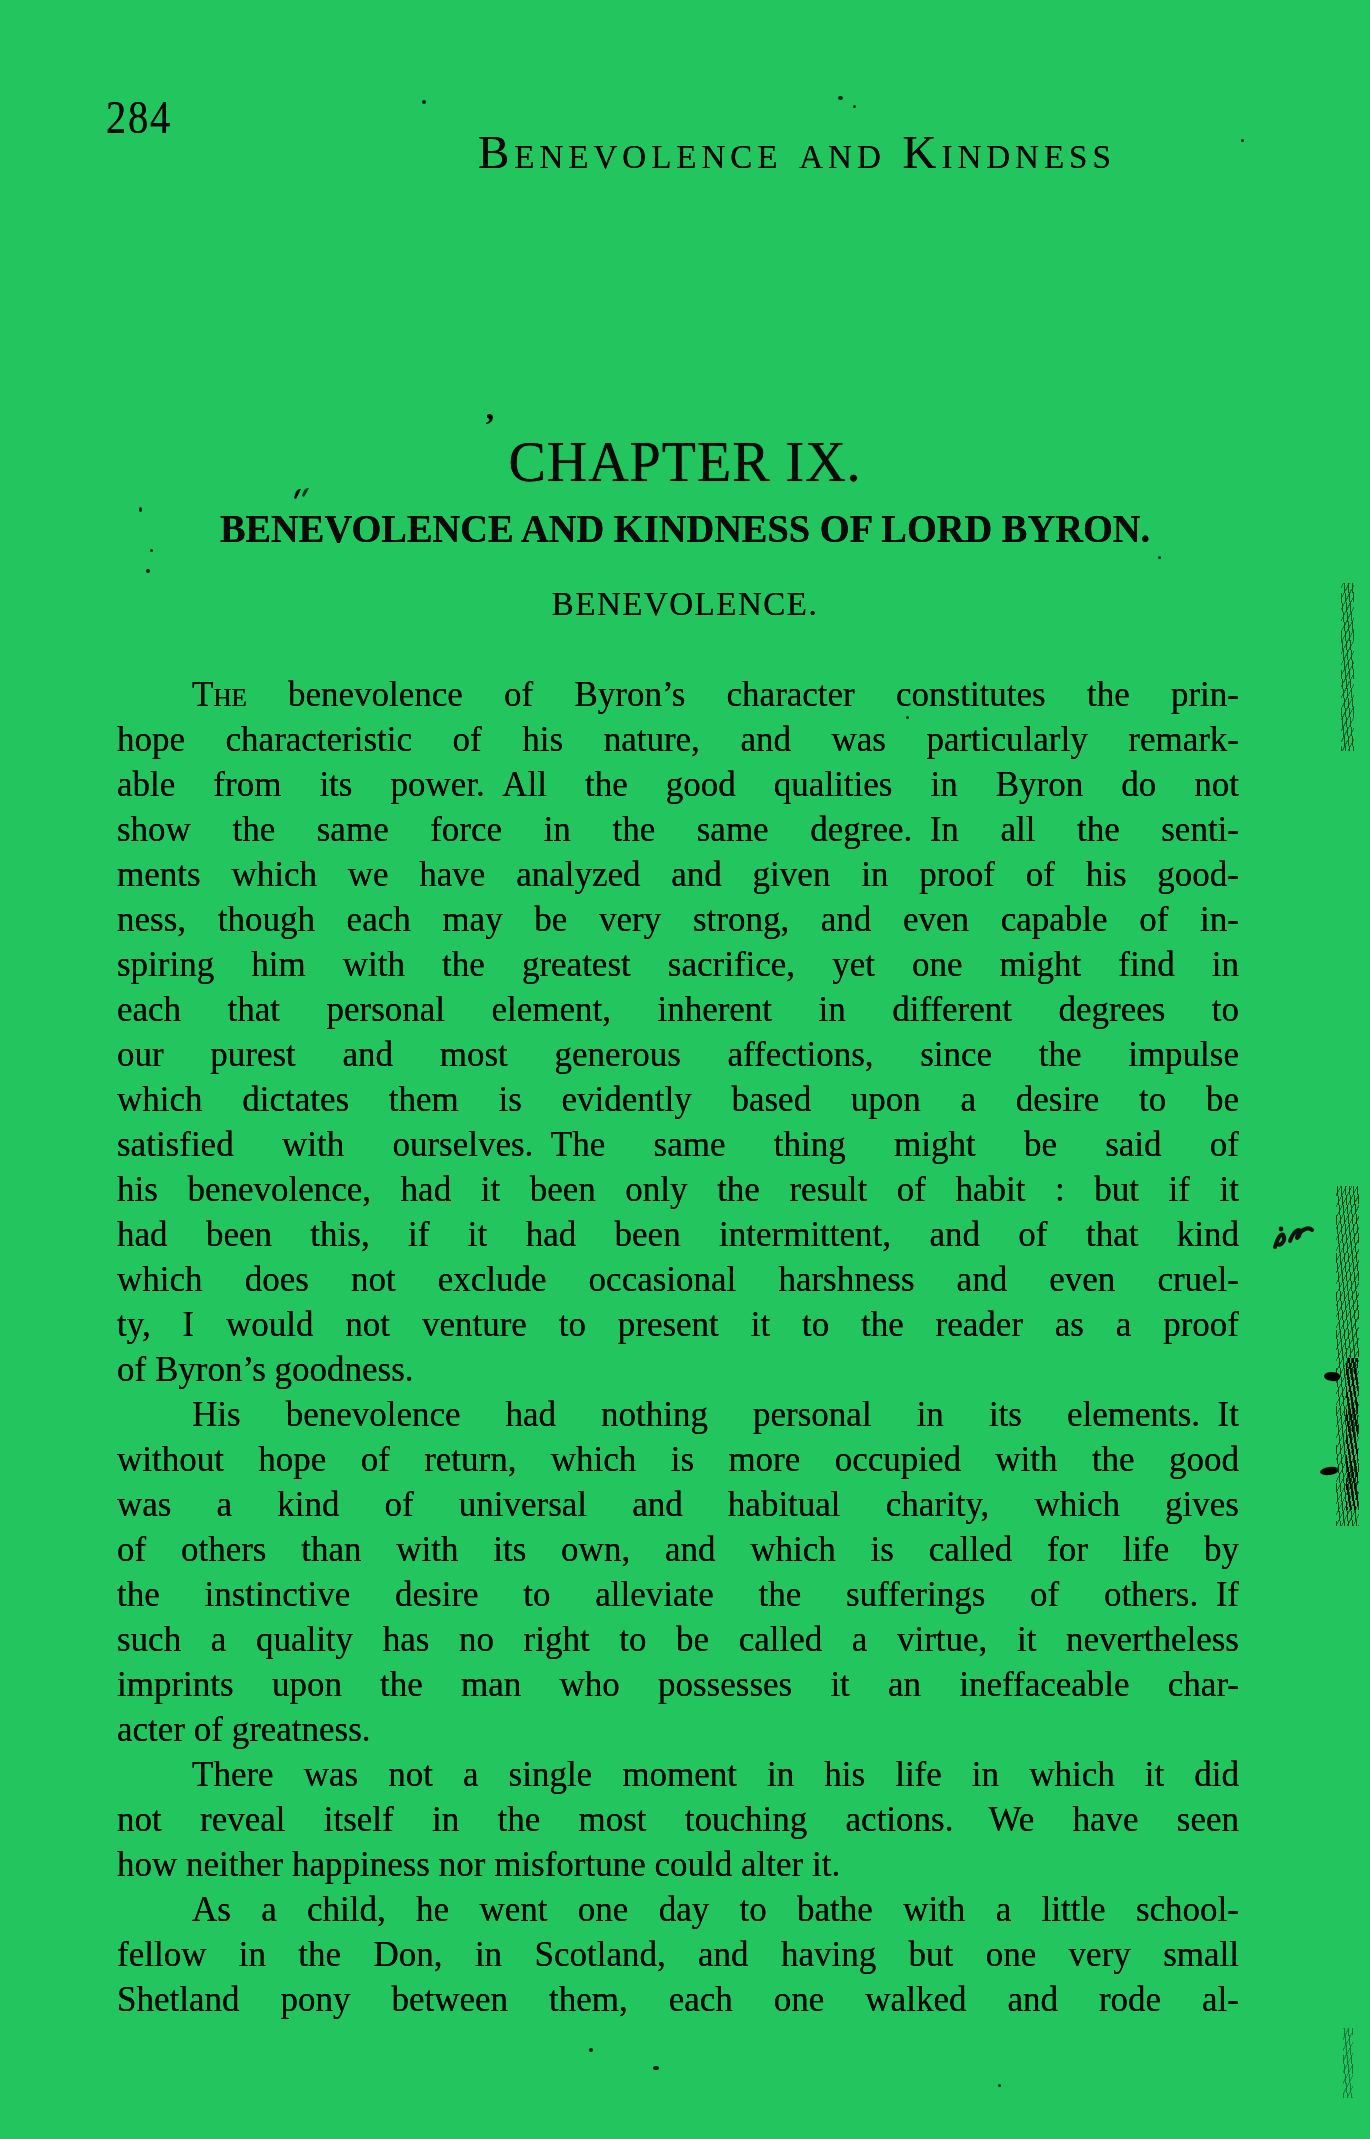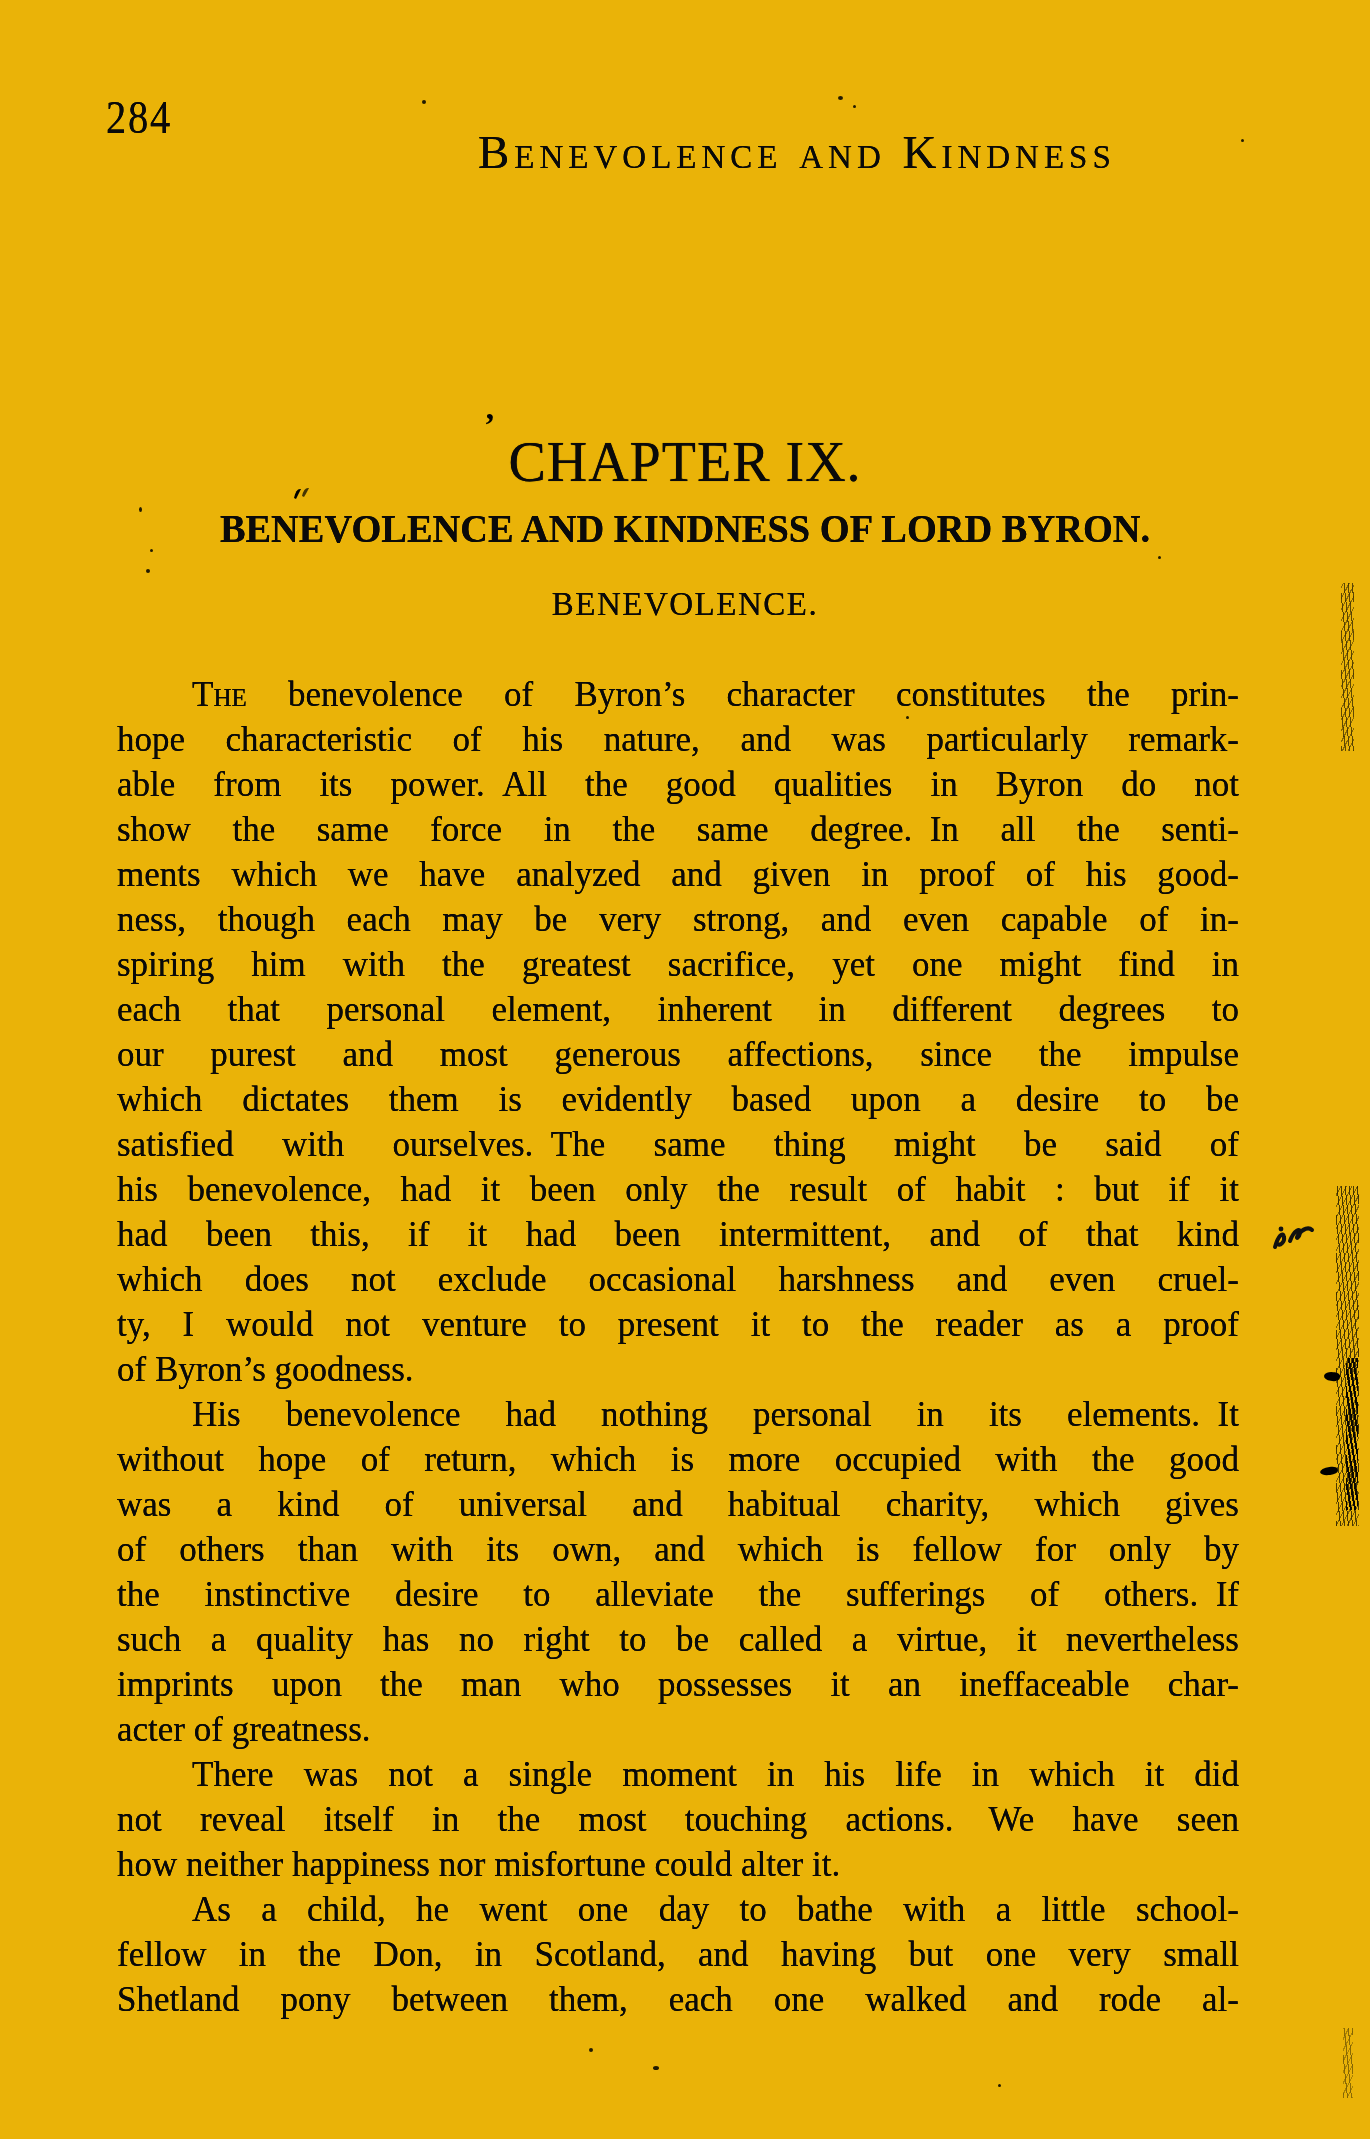--- a/index.html
+++ b/index.html
@@ -1,19 +1,19 @@
 <!DOCTYPE html>
 <html><head>
 <meta charset="utf-8">
 <style>
   html,body{margin:0;padding:0;background:#ffffff;}
   .page{
     position:relative;
     width:1370px;height:2139px;
-    background:#eab308;
+    background:#22c55e;
     color:#0a0a0a;
     font-family:"Liberation Serif","DejaVu Serif",serif;
     overflow:hidden;
   }
   .abs{position:absolute;}
   .centered{position:absolute;left:0;right:0;text-align:center;}
   .page-number{
     left:106px;top:95px;
     font-size:46px;line-height:1;
     letter-spacing:2px;
@@ -115,21 +115,21 @@
       <div class="line">which dictates them is evidently based upon a desire to be</div>
       <div class="line">satisfied with ourselves. The same thing might be said of</div>
       <div class="line">his benevolence, had it been only the result of habit : but if it</div>
       <div class="line">had been this, if it had been intermittent, and of that kind</div>
       <div class="line">which does not exclude occasional harshness and even cruel-</div>
       <div class="line">ty, I would not venture to present it to the reader as a proof</div>
       <div class="line pfinal">of Byron’s goodness.</div>
       <div class="line indent">His benevolence had nothing personal in its elements. It</div>
       <div class="line">without hope of return, which is more occupied with the good</div>
       <div class="line">was a kind of universal and habitual charity, which gives</div>
-      <div class="line">of others than with its own, and which is fellow for only by</div>
+      <div class="line">of others than with its own, and which is called for life by</div>
       <div class="line">the instinctive desire to alleviate the sufferings of others. If</div>
       <div class="line">such a quality has no right to be called a virtue, it nevertheless</div>
       <div class="line">imprints upon the man who possesses it an ineffaceable char-</div>
       <div class="line pfinal">acter of greatness.</div>
       <div class="line indent">There was not a single moment in his life in which it did</div>
       <div class="line">not reveal itself in the most touching actions. We have seen</div>
       <div class="line pfinal">how neither happiness nor misfortune could alter it.</div>
       <div class="line indent">As a child, he went one day to bathe with a little school-</div>
       <div class="line">fellow in the Don, in Scotland, and having but one very small</div>
       <div class="line">Shetland pony between them, each one walked and rode al-</div>

